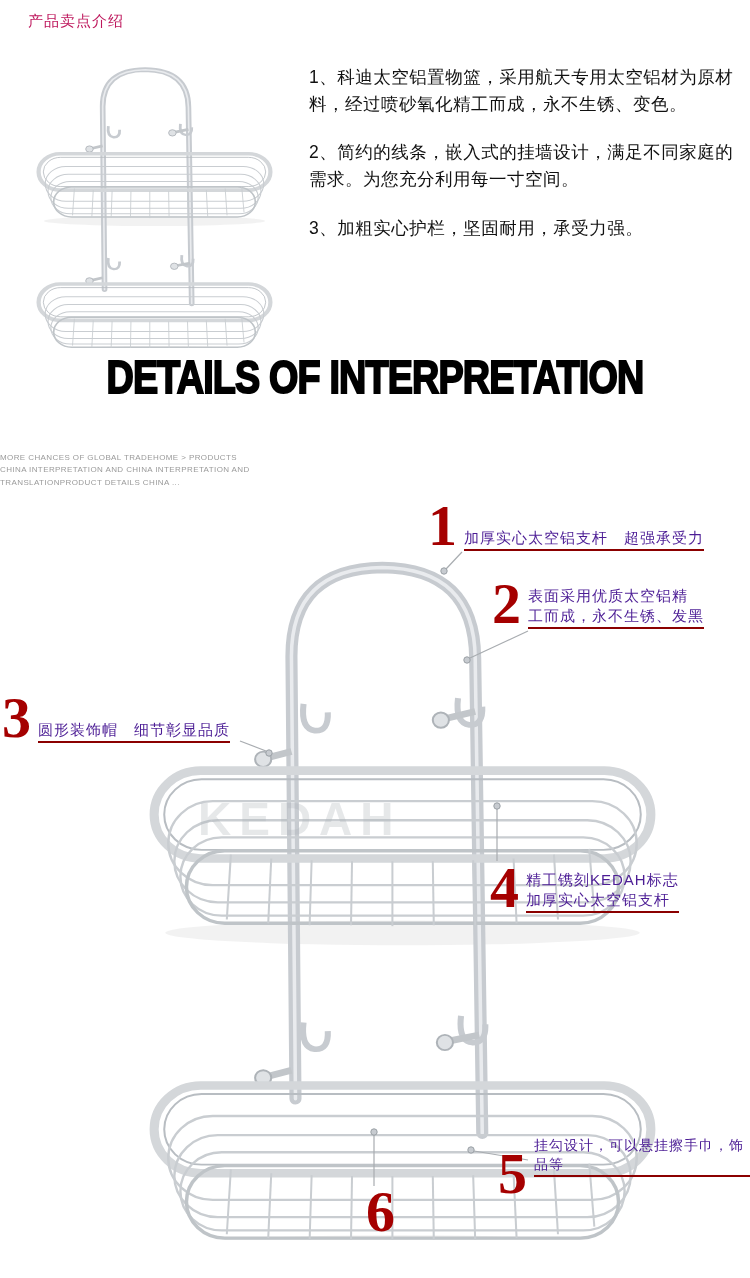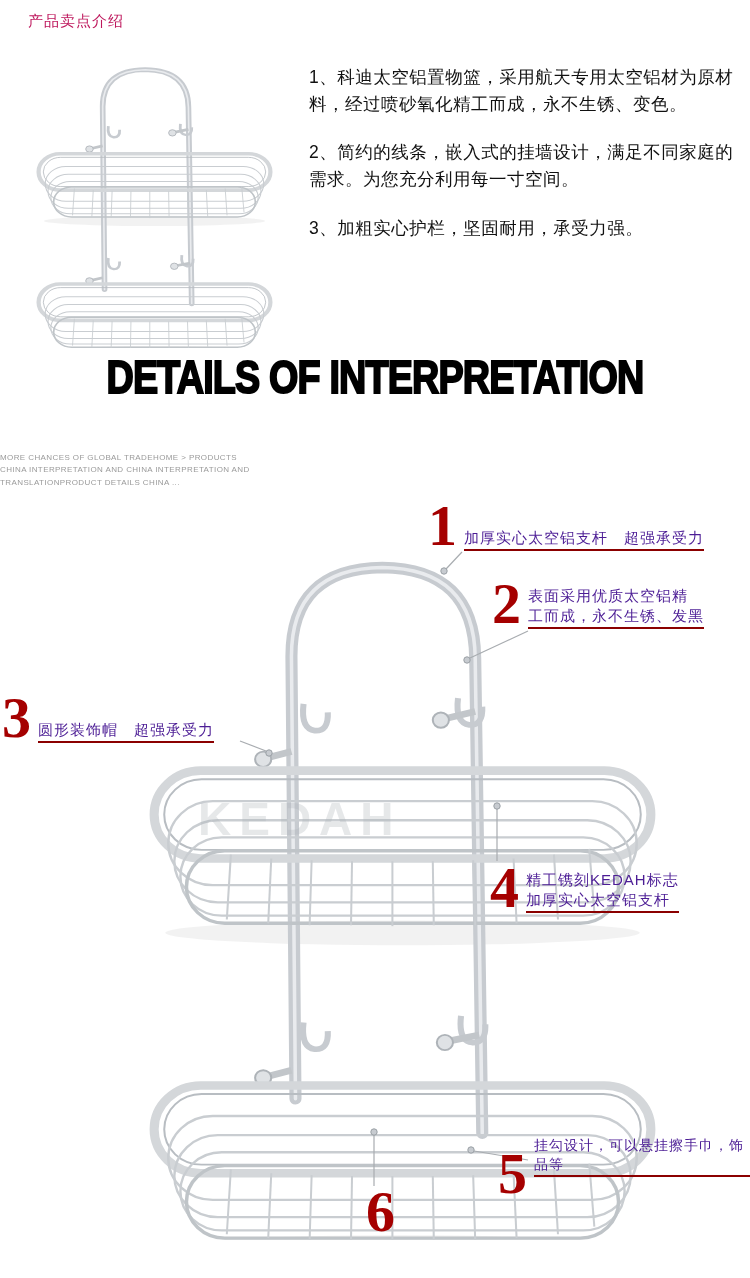--- a/index.html
+++ b/index.html
@@ -163,21 +163,21 @@
     <div class="co-num">2</div>
     <div class="co-text">
       <div>表面采用优质太空铝精</div>
       <div>工而成，永不生锈、发黑</div>
     </div>
   </div>
 
   <div class="callout flex-end" id="c3">
     <div class="co-num">3</div>
     <div class="co-text">
-      <div>圆形装饰帽　超强承受力</div>
+      <div>圆形装饰帽　细节彰显品质</div>
     </div>
   </div>
 
   <div class="callout flex-end" id="c4">
     <div class="co-num">4</div>
     <div class="co-text">
       <div>精工镌刻KEDAH标志</div>
       <div>加厚实心太空铝支杆</div>
     </div>
   </div>

